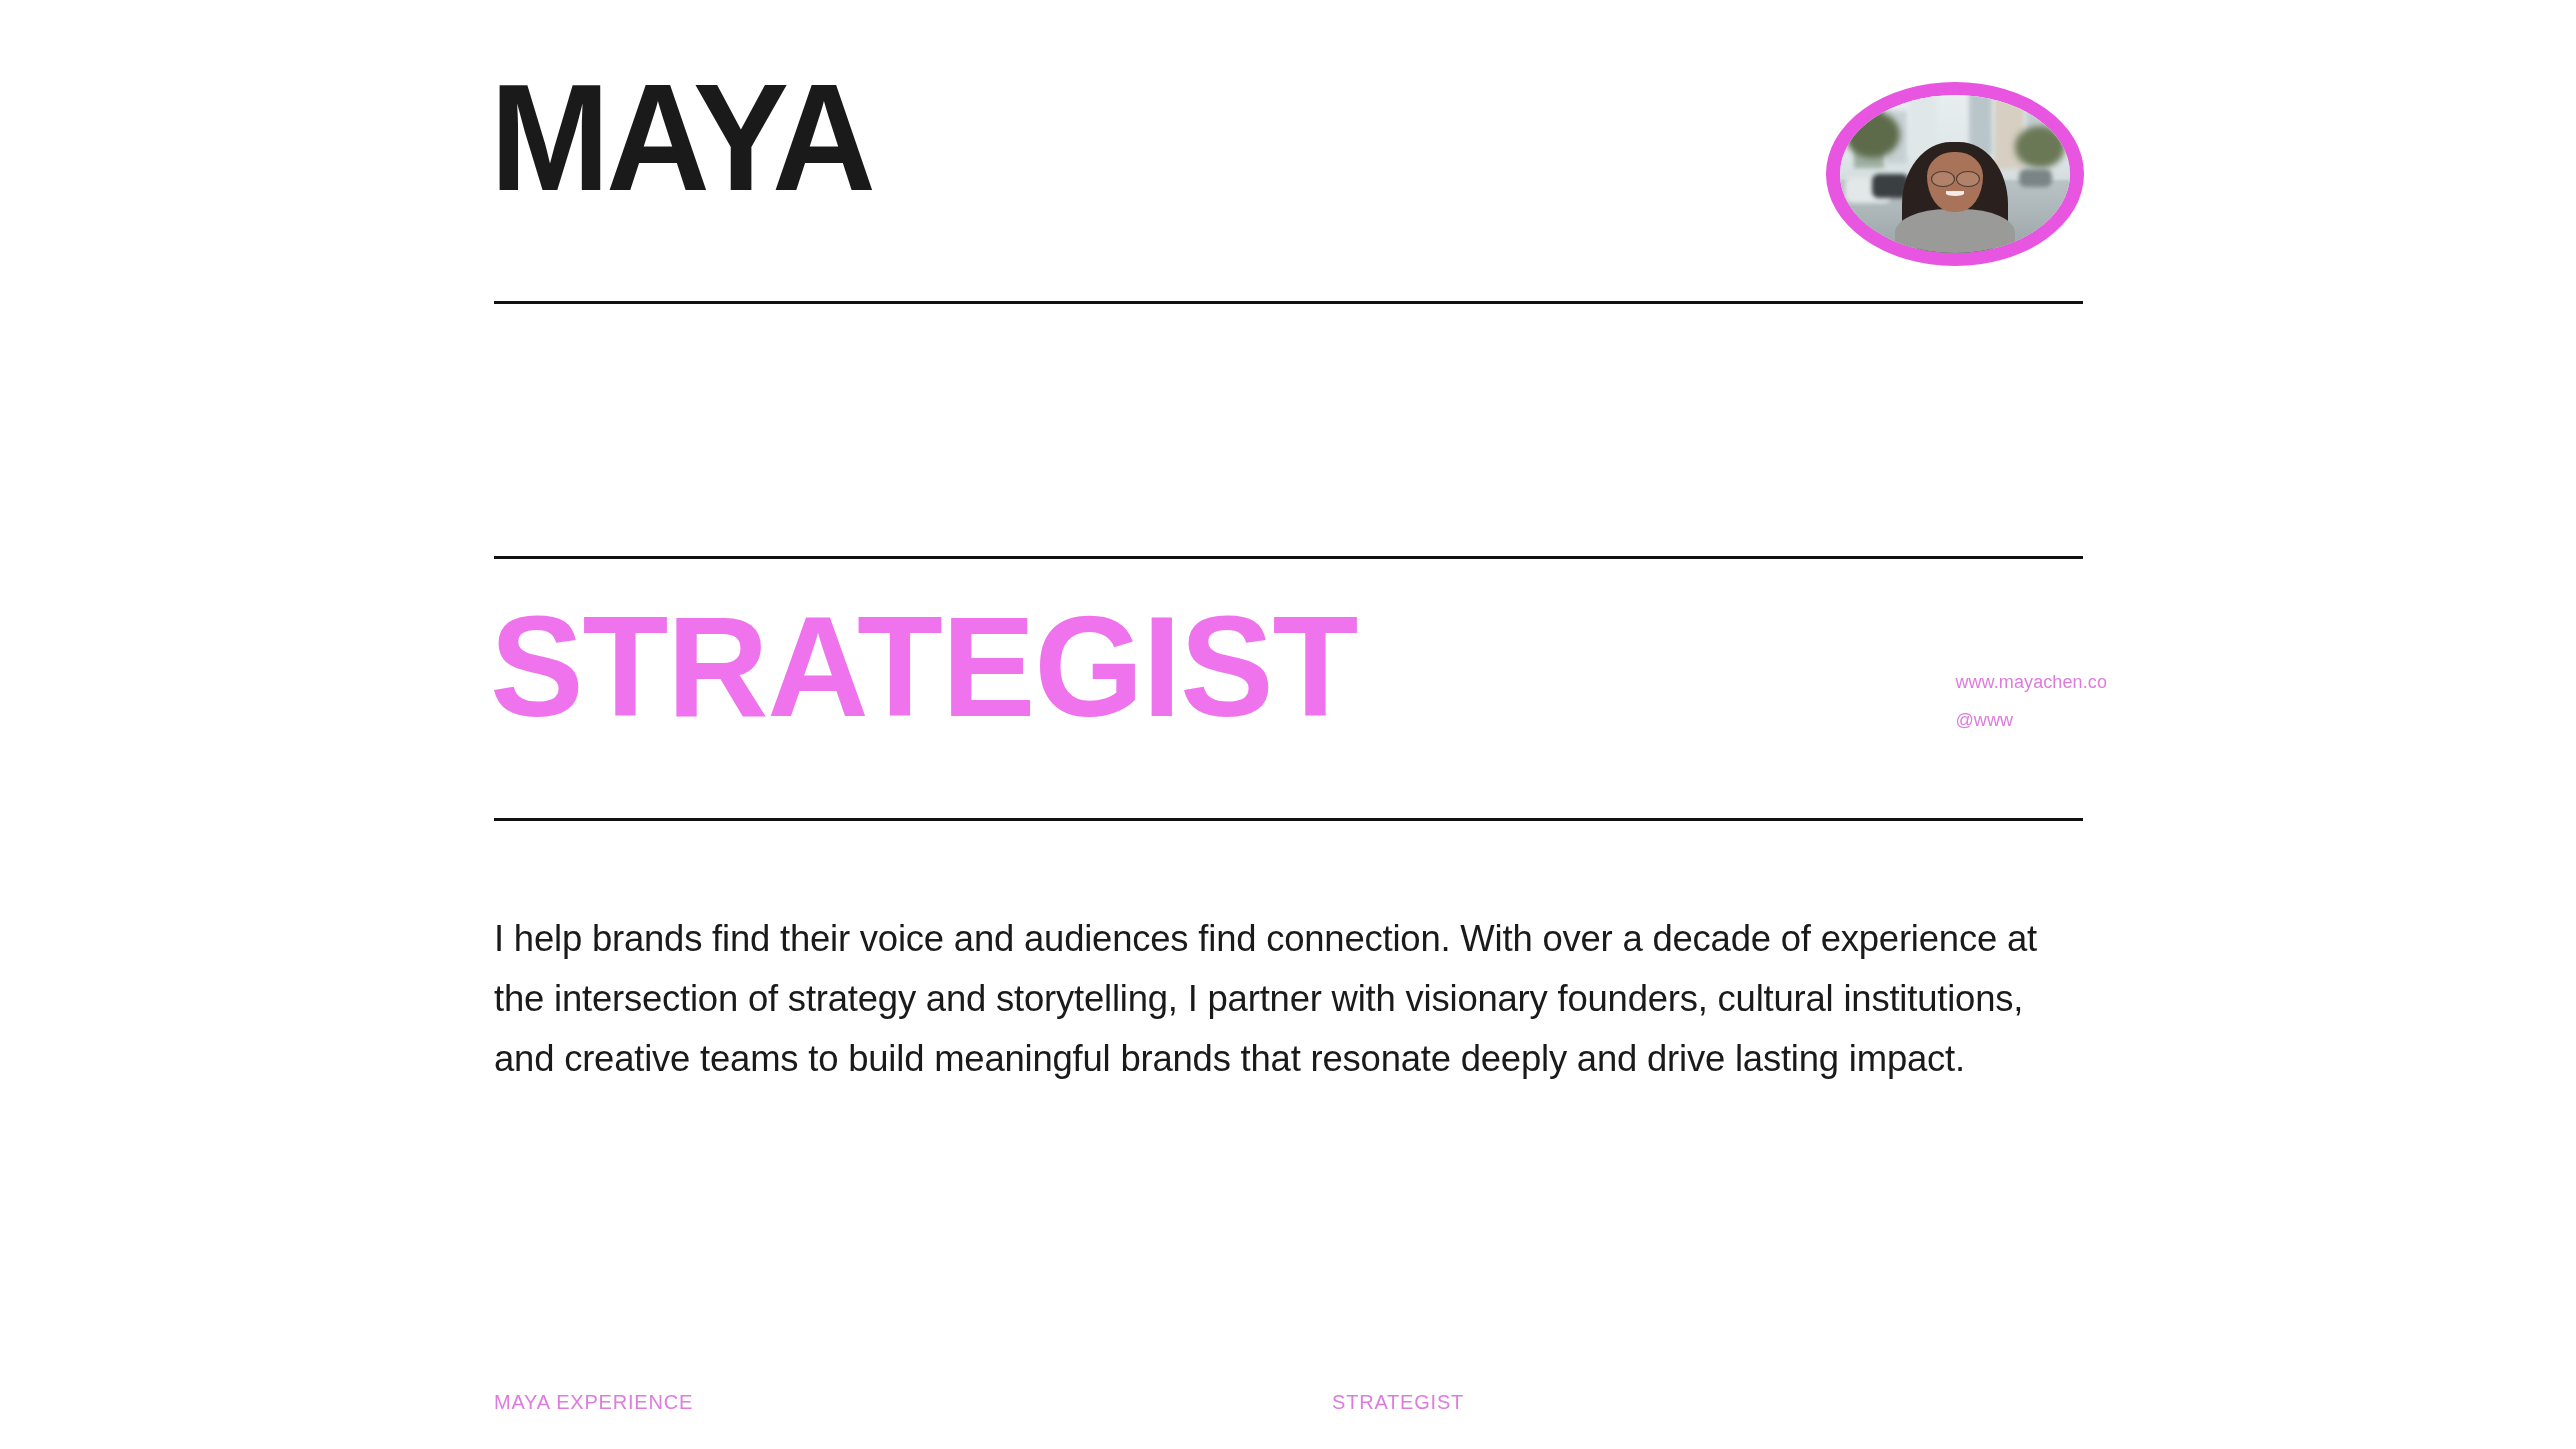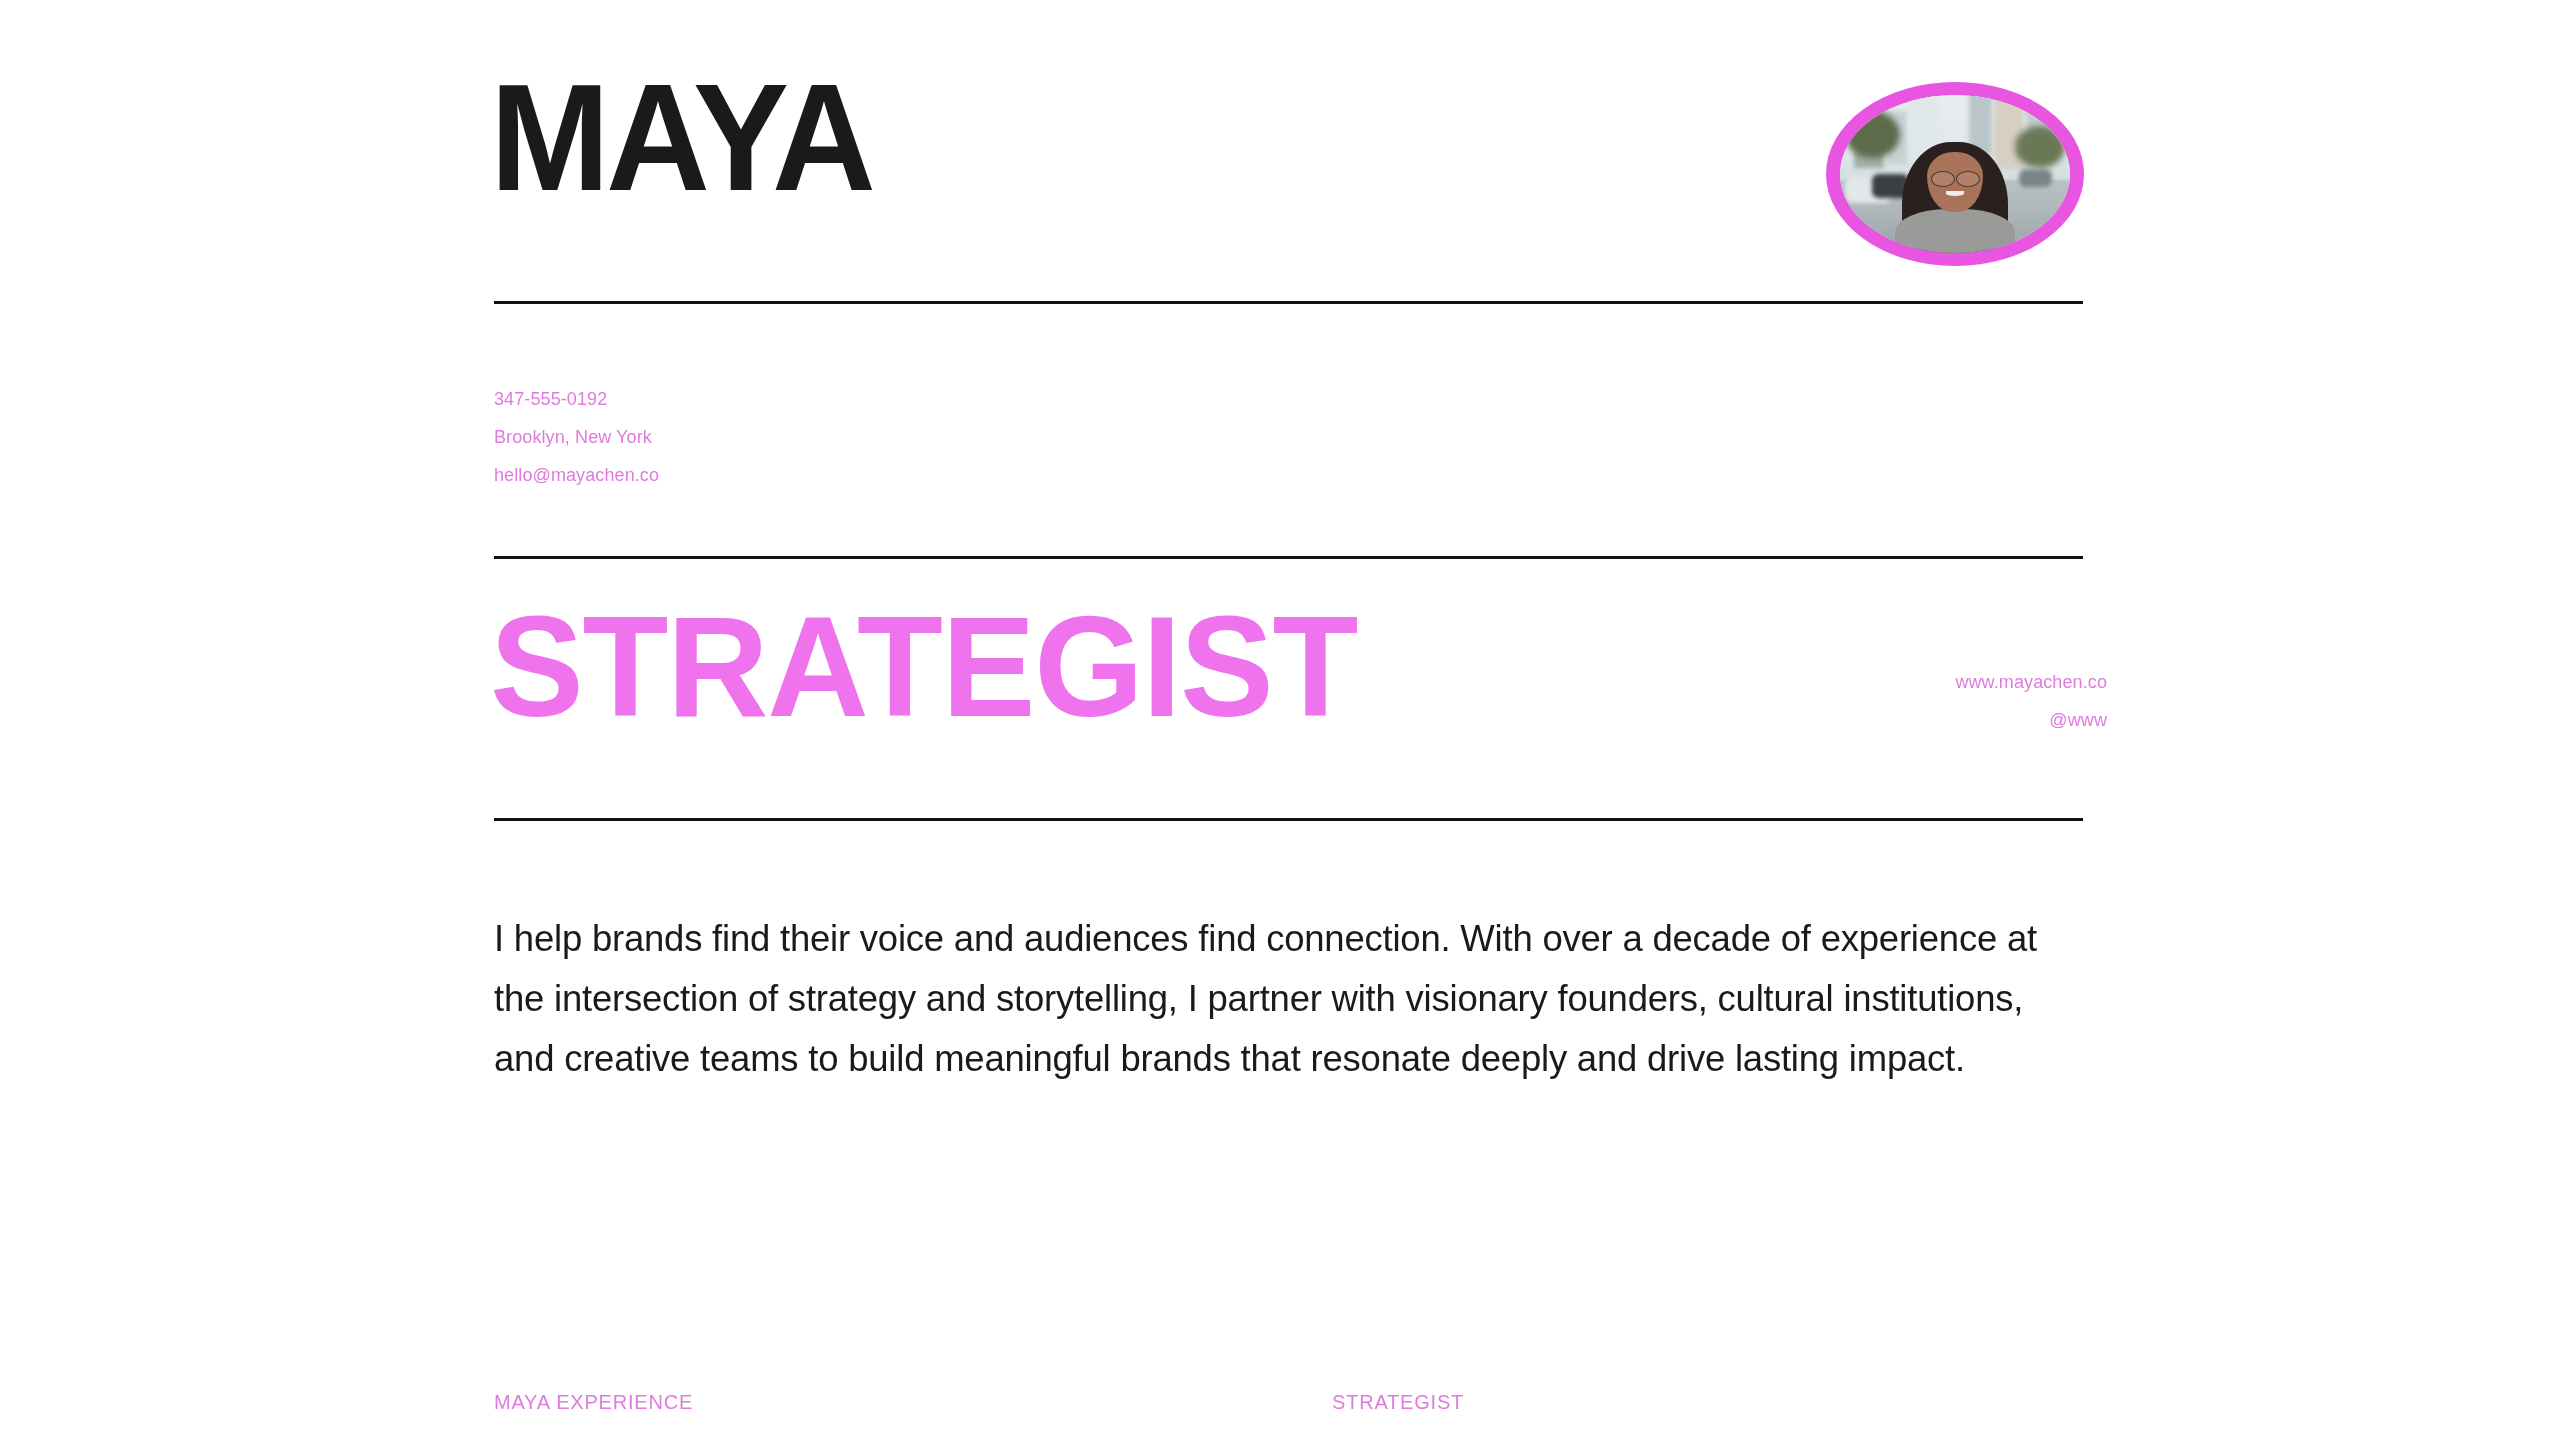--- a/index.html
+++ b/index.html
@@ -201,21 +201,20 @@
     transform: scaleX(0.99);
     transform-origin: left top;
     white-space: nowrap;
   }
 
   
   .links {
     position: absolute;
     right: 493px;
     top: 663px;
-    text-align: right;
   }
   .links div {
     font-size: 18px;
     line-height: 38px;
     color: #DE7BDD;
     letter-spacing: 0.1px;
     white-space: nowrap;
   }
 
   
@@ -273,25 +272,20 @@
       <div class="ph-body"></div>
       <div class="ph-face"></div>
       <div class="ph-glass g-l"></div>
       <div class="ph-glass g-r"></div>
       <div class="ph-smile"></div>
     </div>
   </div>
 
   <div class="rule rule-1"></div>
 
-  <div class="contact">
-    <div>347-555-0192</div>
-    <div>Brooklyn, New York</div>
-    <div>hello@mayachen.co</div>
-  </div>
 
 
   <div class="rule rule-2"></div>
 
   <div class="role">STRATEGIST</div>
 
   <div class="links">
     <div>www.mayachen.co</div>
     <div>@www</div>
   </div>

